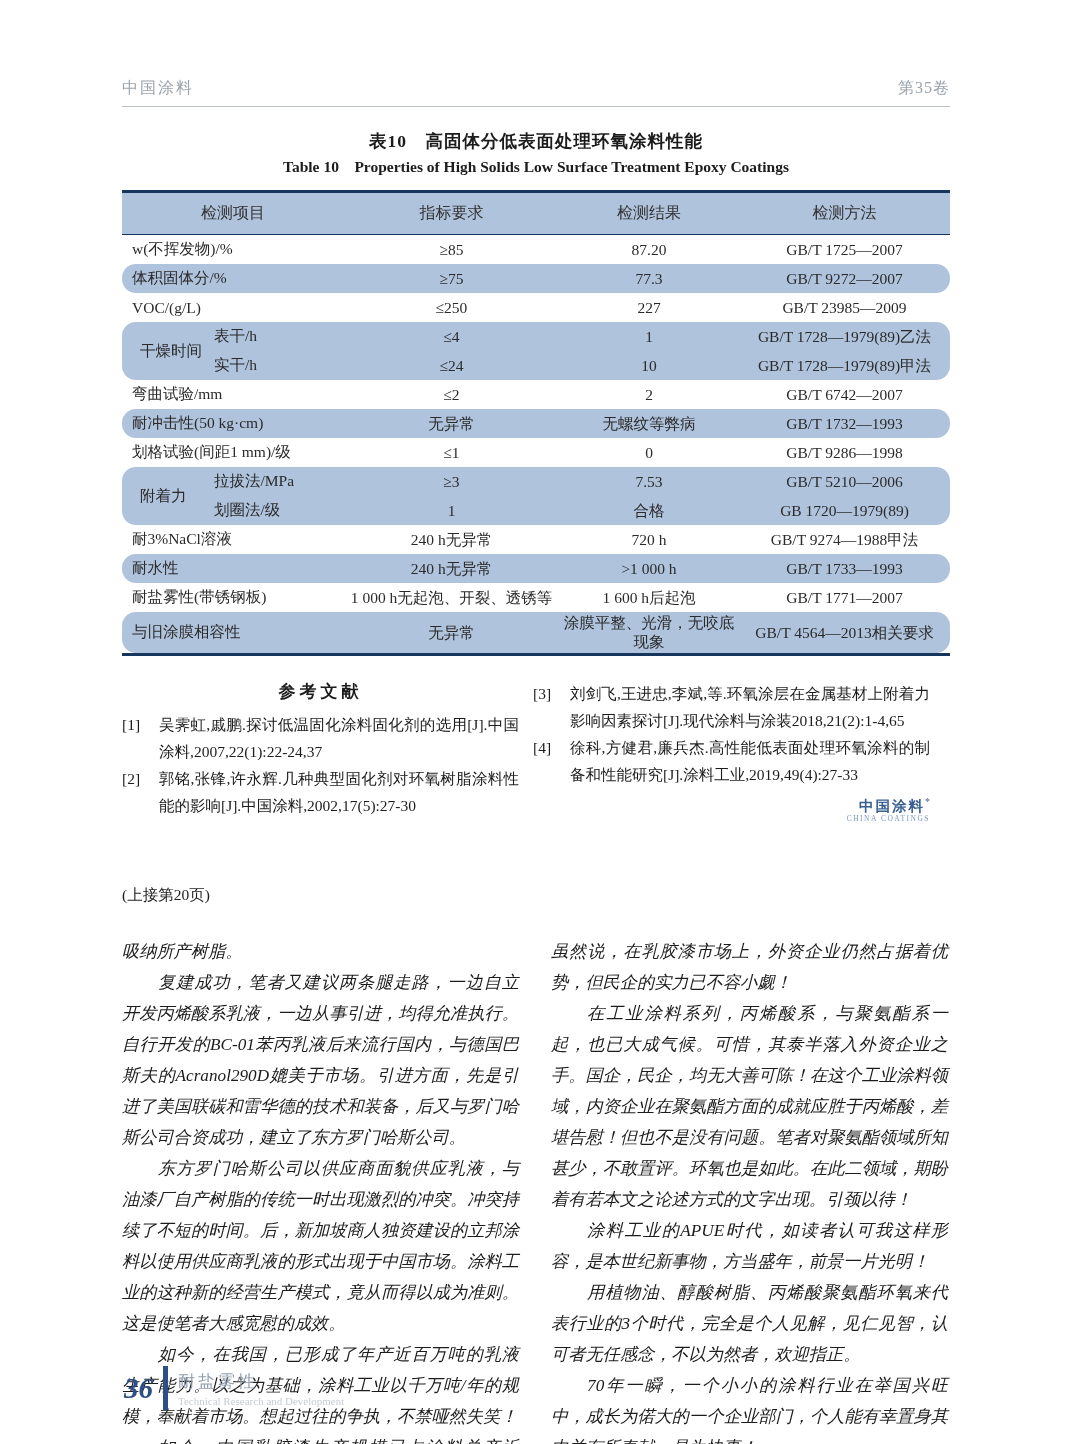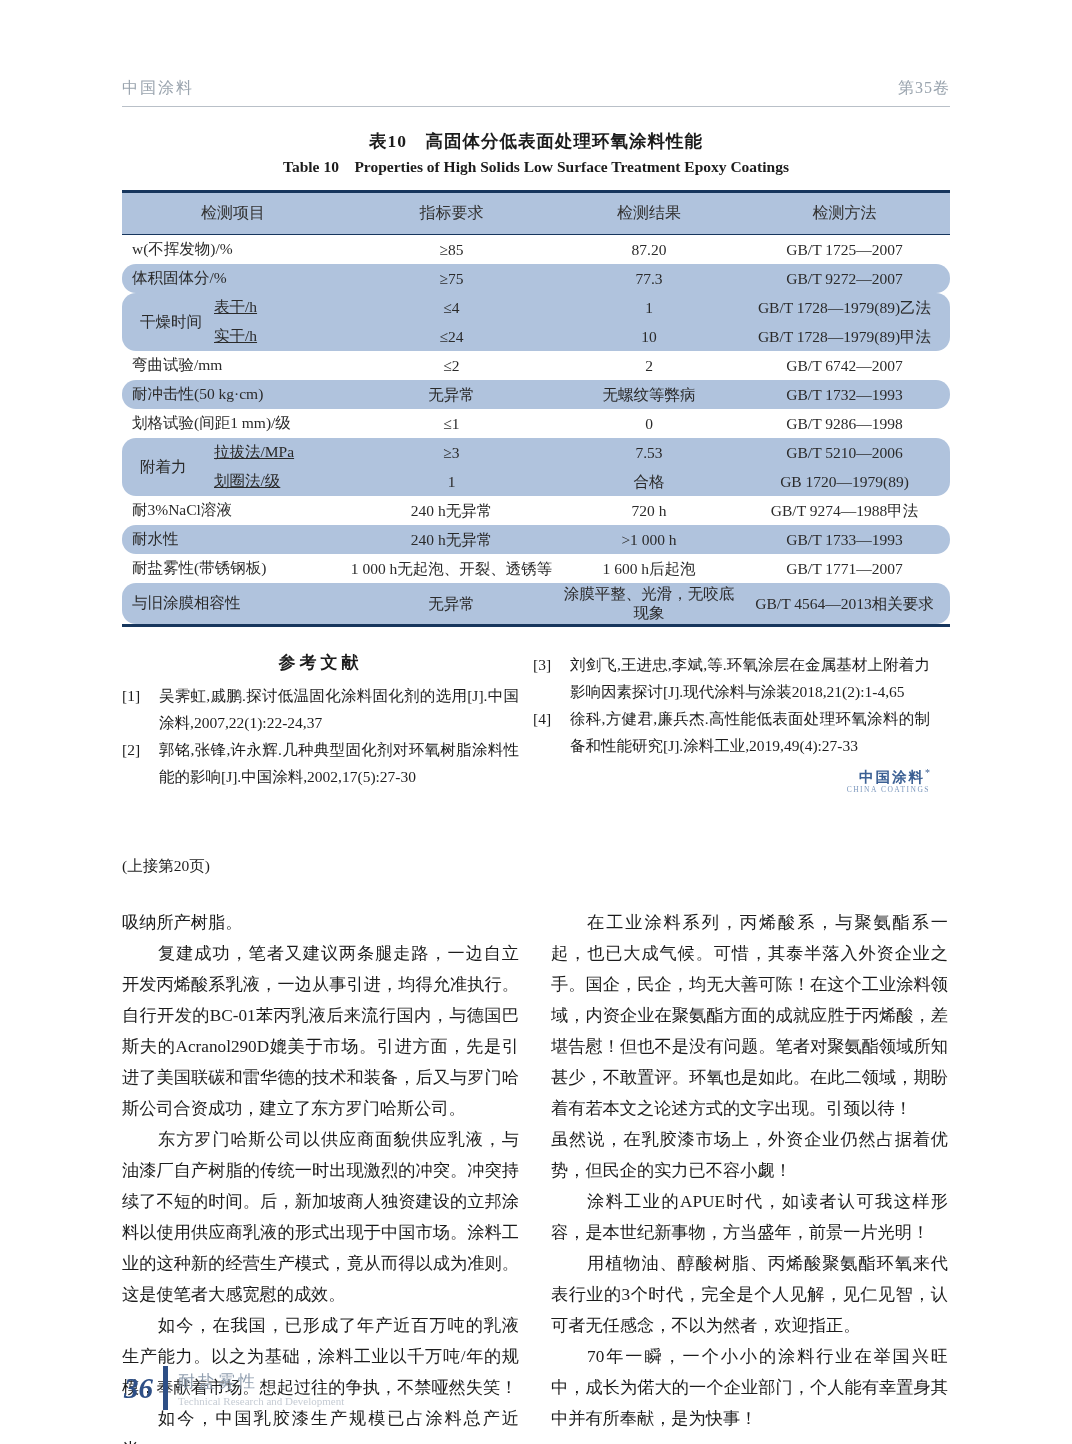--- a/index.html
+++ b/index.html
@@ -33,42 +33,42 @@
     background:#b0c3dd; border-bottom:1.5px solid #17365d;
     height:42px; align-items:center; text-align:center;
     font-size:16px; color:#333;
   }
   .trow { display:grid; grid-template-columns:222px 215px 180px 211px; min-height:29px; align-items:center; }
   .trow.shaded { background:#b0c3dd;border-radius:14px; }
   .trow.group { grid-template-columns:88px 134px 215px 180px 211px; grid-auto-rows:29px; }
   .cell { padding:1px 4px; }
   .cell.item { padding-left:10px; text-align:left; }
   .cell.gl { grid-row:1 / span 2; padding-left:18px; align-self:center; }
-  .cell.sub { text-align:left;text-decoration:underline; }
+  .cell.sub { text-align:left; }
   .cell.cc { text-align:center; line-height:1.25; }
 
   
   .refs { margin-top:24px; display:flex; gap:14px; }
   .refs-col { width:397px; }
   .refs-heading { text-align:center; font-weight:bold; font-size:17px; letter-spacing:4px; margin-bottom:8px; }
   .ref { display:flex; font-size:15.5px; line-height:27px; }
   .ref-marker { width:37px; flex:none; }
   .ref-text { flex:1; text-align:justify; }
 
   
   .logo { text-align:right; margin-top:8px; line-height:1.1; }
   .logo .cn { font-weight:bold; color:#3a5f93; font-size:14.5px; letter-spacing:2px; }
   .logo .star { color:#3a5f93; font-size:10px; vertical-align:super; }
   .logo .en { color:#7b97bd; font-size:7.5px; letter-spacing:1.5px; }
 
   
   .continued { margin-top:62px; font-size:15.5px; }
   .article { margin-top:30px; display:flex; gap:32px; }
   .acol { width:397px; font-size:17.2px; line-height:31px; text-align:justify; }
-  .acol .para { text-indent:2.1em; }
+  .acol .para { text-indent:2.1em;font-style:italic; }
   .acol .para.noindent { text-indent:0; }
   .acol.rel { position:relative; }
 
   
   .footer { position:absolute; left:122px; bottom:34px; display:flex; align-items:center; }
   .pagenum { font-style:italic; font-weight:bold; color:#2e4f86; font-size:29px; padding:2px 10px 2px 2px; }
   .fbar { width:5px; height:44px; background:#2e4f86; margin-right:10px; }
   .fsec .cn-line { color:#8f9dae; font-size:17px; letter-spacing:3px; }
   .fsec .en-line { color:#c6ccd4; font-size:11px; margin-top:2px; }
 </style>
@@ -97,20 +97,26 @@
           <div class="cell item">w(不挥发物)/%</div>
           <div class="cell cc">≥85</div>
           <div class="cell cc">87.20</div>
           <div class="cell cc">GB/T 1725—2007</div>
         </div>
         <div class="trow shaded">
           <div class="cell item">体积固体分/%</div>
           <div class="cell cc">≥75</div>
           <div class="cell cc">77.3</div>
           <div class="cell cc">GB/T 9272—2007</div>
+        </div>
+        <div class="trow">
+          <div class="cell item">VOC/(g/L)</div>
+          <div class="cell cc">≤250</div>
+          <div class="cell cc">227</div>
+          <div class="cell cc">GB/T 23985—2009</div>
         </div>
         <div class="trow group shaded">
           <div class="cell gl">干燥时间</div>
           <div class="cell sub">表干/h</div>
           <div class="cell cc">≤4</div>
           <div class="cell cc">1</div>
           <div class="cell cc">GB/T 1728—1979(89)乙法</div>
           <div class="cell sub">实干/h</div>
           <div class="cell cc">≤24</div>
           <div class="cell cc">10</div>
@@ -209,22 +215,22 @@
   <div class="article">
     <div class="acol" id="col-left">
         <div class="para noindent">吸纳所产树脂。</div>
         <div class="para">复建成功，笔者又建议两条腿走路，一边自立开发丙烯酸系乳液，一边从事引进，均得允准执行。自行开发的BC-01苯丙乳液后来流行国内，与德国巴斯夫的Acranol290D媲美于市场。引进方面，先是引进了美国联碳和雷华德的技术和装备，后又与罗门哈斯公司合资成功，建立了东方罗门哈斯公司。</div>
         <div class="para">东方罗门哈斯公司以供应商面貌供应乳液，与油漆厂自产树脂的传统一时出现激烈的冲突。冲突持续了不短的时间。后，新加坡商人独资建设的立邦涂料以使用供应商乳液的形式出现于中国市场。涂料工业的这种新的经营生产模式，竟从而得以成为准则。这是使笔者大感宽慰的成效。</div>
         <div class="para">如今，在我国，已形成了年产近百万吨的乳液生产能力。以之为基础，涂料工业以千万吨/年的规模，奉献着市场。想起过往的争执，不禁哑然失笑！</div>
         <div class="para">如今，中国乳胶漆生产规模已占涂料总产近半。</div>
       </div>
     <div class="acol rel" id="col-right">
       <div id="col-right-paras">
+          <div class="para noindent">虽然说，在乳胶漆市场上，外资企业仍然占据着优势，但民企的实力已不容小觑！</div>
           <div class="para">在工业涂料系列，丙烯酸系，与聚氨酯系一起，也已大成气候。可惜，其泰半落入外资企业之手。国企，民企，均无大善可陈！在这个工业涂料领域，内资企业在聚氨酯方面的成就应胜于丙烯酸，差堪告慰！但也不是没有问题。笔者对聚氨酯领域所知甚少，不敢置评。环氧也是如此。在此二领域，期盼着有若本文之论述方式的文字出现。引颈以待！</div>
-          <div class="para noindent">虽然说，在乳胶漆市场上，外资企业仍然占据着优势，但民企的实力已不容小觑！</div>
           <div class="para">涂料工业的APUE时代，如读者认可我这样形容，是本世纪新事物，方当盛年，前景一片光明！</div>
           <div class="para">用植物油、醇酸树脂、丙烯酸聚氨酯环氧来代表行业的3个时代，完全是个人见解，见仁见智，认可者无任感念，不以为然者，欢迎指正。</div>
           <div class="para">70年一瞬，一个小小的涂料行业在举国兴旺中，成长为偌大的一个企业部门，个人能有幸置身其中并有所奉献，是为快事！</div>
         </div>
 
     </div>
   </div>
 
   <div class="footer">
     <span class="pagenum">36</span>

